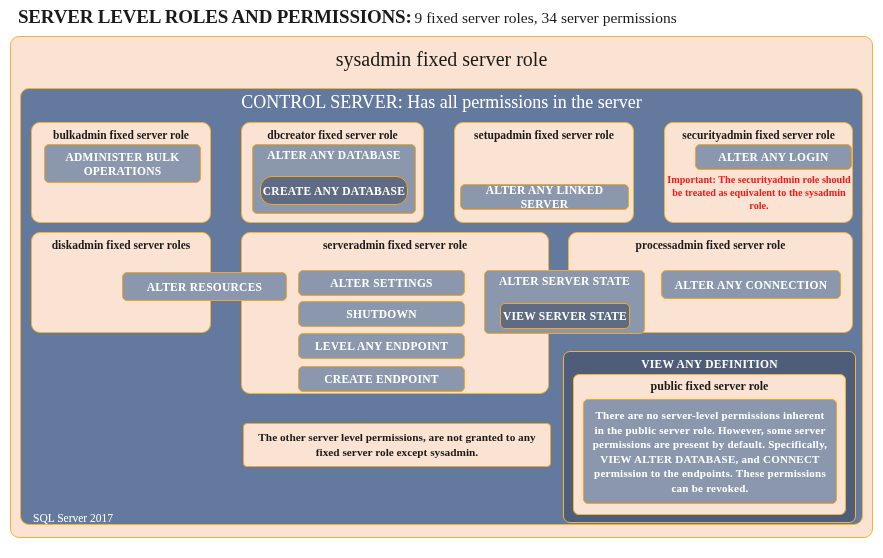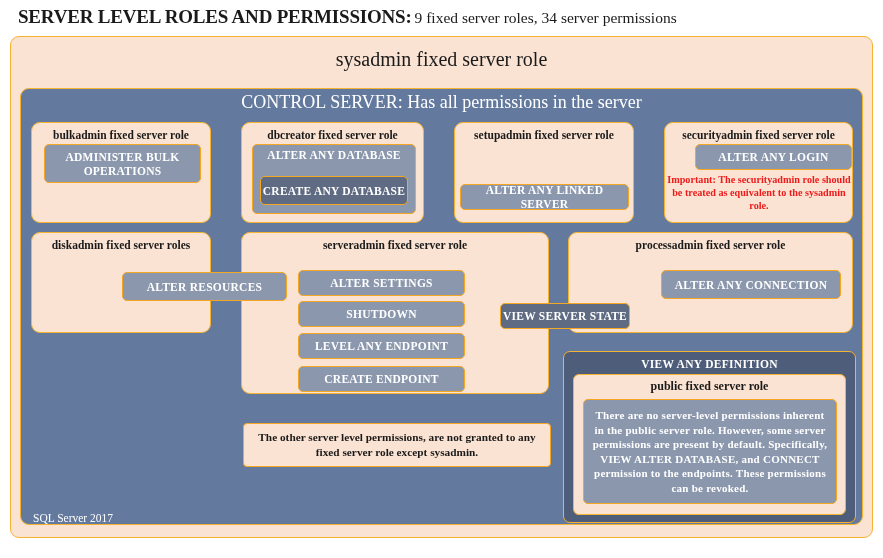--- a/index.html
+++ b/index.html
@@ -121,21 +121,21 @@
   }
 
   
   #bulkadmin-card  { left: 31px;  top: 122px; width: 180px; height: 101px; }
   #dbcreator-card  { left: 241px; top: 122px; width: 183px; height: 101px; }
   #setupadmin-card { left: 454px; top: 122px; width: 180px; height: 101px; }
   #securityadmin-card { left: 664px; top: 122px; width: 189px; height: 101px; }
 
   #perm-administer-bulk { position:absolute; left: 44px; top: 144px; width: 155px; height: 37px; }
   #perm-alter-any-database { position:absolute; left: 252px; top: 144px; width: 162px; height: 65px; align-items: flex-start; padding-top: 3px; }
-  #perm-create-any-database { position:absolute; left: 260px; top: 176px; width: 146px; height: 27px; }
+  #perm-create-any-database { position:absolute; left: 260px; top: 176px; width: 146px; height: 27px; border-radius: 12px; }
   #perm-alter-any-linked-server { position:absolute; left: 460px; top: 144px; width: 167px; height: 24px; margin-top: 40px; }
   #perm-alter-any-login { position:absolute; left: 695px; top: 144px; width: 155px; height: 24px; }
 
   #securityadmin-warning {
     position: absolute;
     left: 666px;
     top: 173px;
     width: 186px;
     text-align: center;
     color: #ef1b1b;
@@ -260,20 +260,21 @@
   </div>
   <div class="box peach" id="processadmin-card">
     <div class="role-title">processadmin fixed server role</div>
   </div>
 
   <div class="perm" id="perm-alter-resources">ALTER RESOURCES</div>
   <div class="perm" id="perm-alter-settings">ALTER SETTINGS</div>
   <div class="perm" id="perm-shutdown">SHUTDOWN</div>
   <div class="perm" id="perm-alter-any-endpoint">LEVEL ANY ENDPOINT</div>
   <div class="perm" id="perm-create-endpoint">CREATE  ENDPOINT</div>
+  <div class="perm" id="perm-alter-server-state">ALTER SERVER  STATE</div>
   <div class="perm perm-dark" id="perm-view-server-state">VIEW SERVER  STATE</div>
   <div class="perm" id="perm-alter-any-connection">ALTER ANY CONNECTION</div>
 
   <div class="box peach" id="note-box">The other server level permissions,  are not granted to any fixed server role except sysadmin.</div>
 
   <div class="box" id="view-any-definition-box"></div>
   <div id="view-any-definition-label">VIEW ANY DEFINITION</div>
   <div class="box peach" id="public-card"></div>
   <div id="public-label">public  fixed server role</div>
   <div class="perm" id="public-text-box">There are no server-level permissions inherent in the public server role. However, some server permissions are present by default. Specifically, VIEW ALTER DATABASE, and CONNECT permission to the endpoints. These permissions can be revoked.</div>

